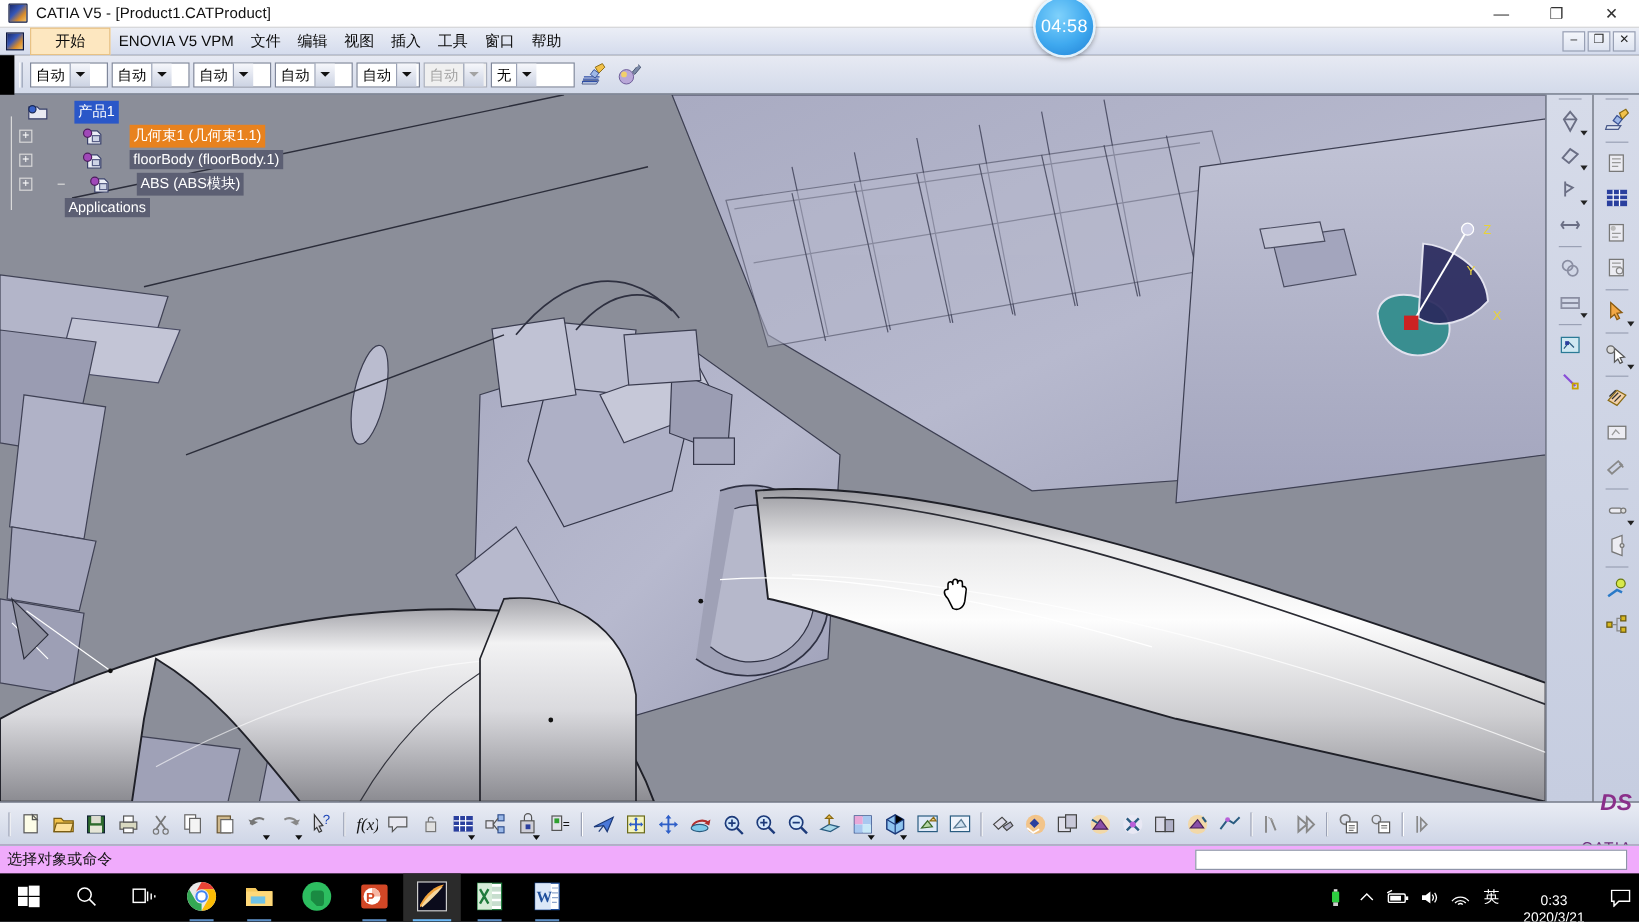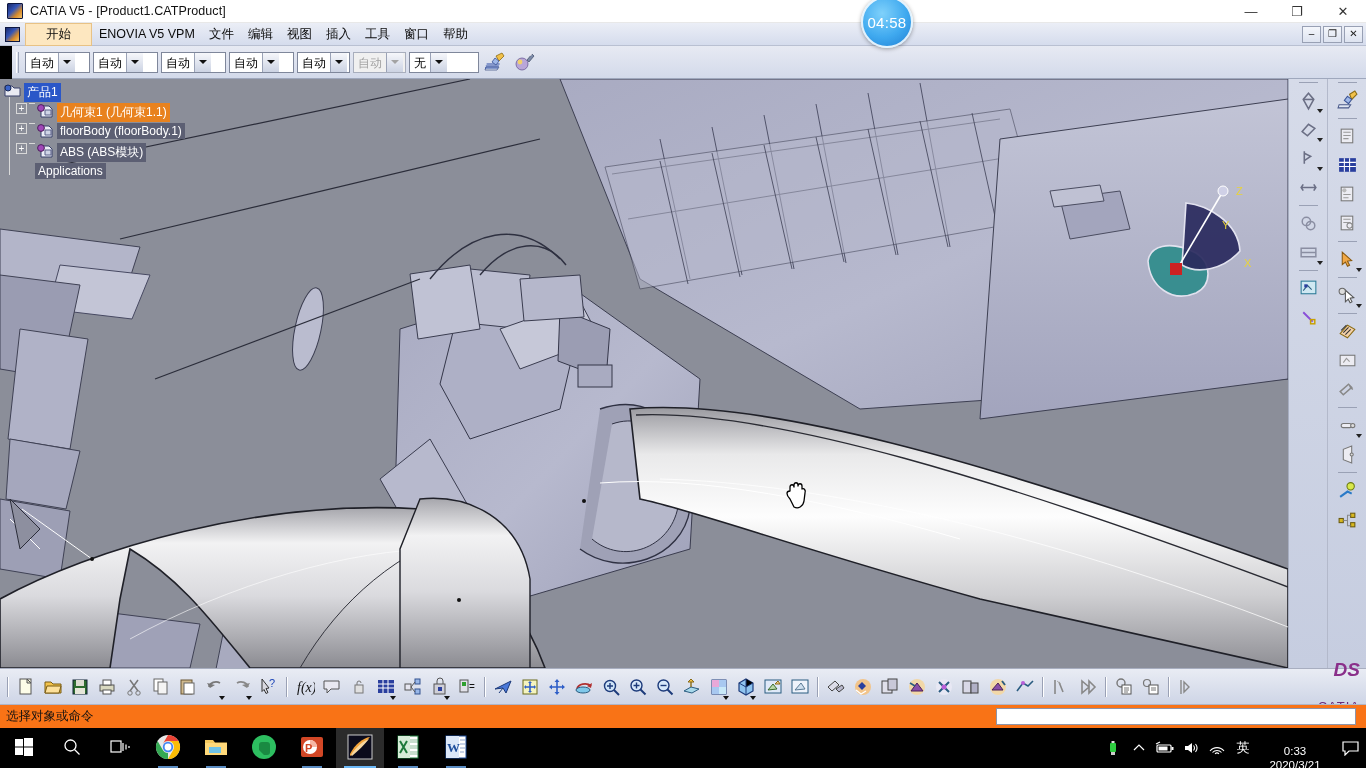--- a/index.html
+++ b/index.html
@@ -65,21 +65,21 @@
 
   
   .viewport{
     position:absolute; left:0; top:79px; width:1288px; height:589px;
     background:#8b8e99; overflow:hidden;
   }
   .vp-svg{ position:absolute; left:0; top:0; }
 
   
   .tree{ position:absolute; left:2px; top:4px; width:215px; font-size:12px; }
-  .tree-row{ display:flex; align-items:flex-start; height:20px; white-space:nowrap; }
+  .tree-row{ display:flex; align-items:center; height:20px; white-space:nowrap;gap:19px; }
   .tree-plus{ width:11px;height:11px;border:1px solid #d8d8d8;background:transparent;color:#fff;
     font-size:10px;line-height:9px;text-align:center;margin-right:2px;flex:0 0 auto; }
   .tree-lbl{ color:#fff; padding:1px 3px; }
   .lbl-sel{ background:#2a57c8; color:#fff;}
   .lbl-orange{ background:#e8821e; color:#fff;}
   .lbl-plain{ background:#5c5f73; }
   .tico{ width:17px;height:15px;margin-right:3px;flex:0 0 auto;}
   .tline{ position:absolute; left:7px; top:14px; width:1px; height:78px; background:#d9d9d9;}
 
   
@@ -109,21 +109,21 @@
 
   
   .watermark{ position:absolute; left:1165px; top:680px; width:105px; height:40px;
     display:flex;align-items:center;justify-content:center;
     font-size:27px; color:rgba(255,255,255,.30); letter-spacing:2px;
     background:rgba(180,180,180,.28); }
 
   
   .statusbar{
     position:absolute; left:0; top:704px; width:1366px; height:24px;
-    background:#f97316; border-top:1px solid #aeb5c8; display:flex; align-items:center;
+    background:#f0abfc; border-top:1px solid #aeb5c8; display:flex; align-items:center;
   }
   .status-text{ padding-left:6px; font-size:12.5px; color:#111; }
   .status-field{ margin-left:auto; margin-right:10px; width:360px; height:17px;
     background:#fff; border:1px solid #8e94a8; }
 
   
   .taskbar{ position:absolute; left:0; top:728px; width:1366px; height:40px;
     background:#000; display:flex; align-items:center; }
   .tk{ width:48px;height:40px;display:flex;align-items:center;justify-content:center;position:relative;}
   .tk.app{ width:48px; }

